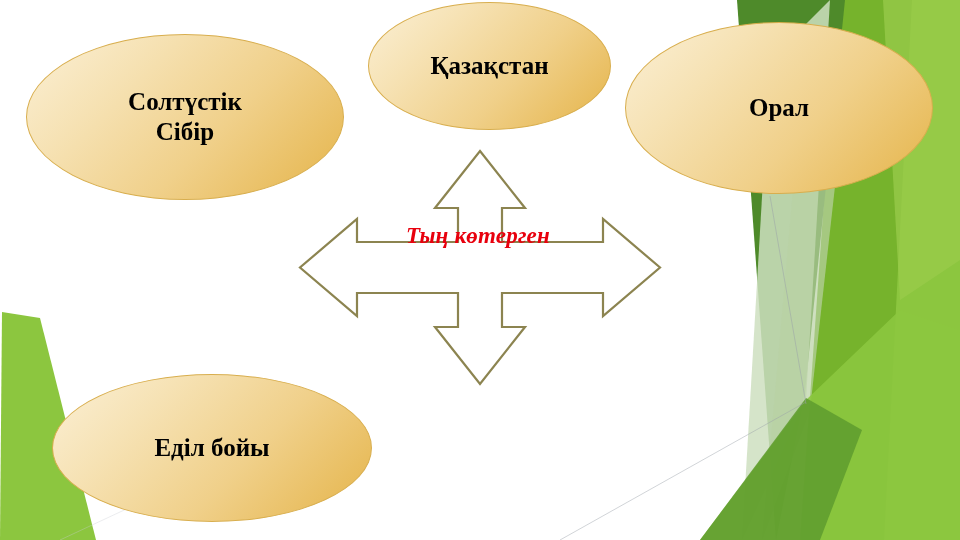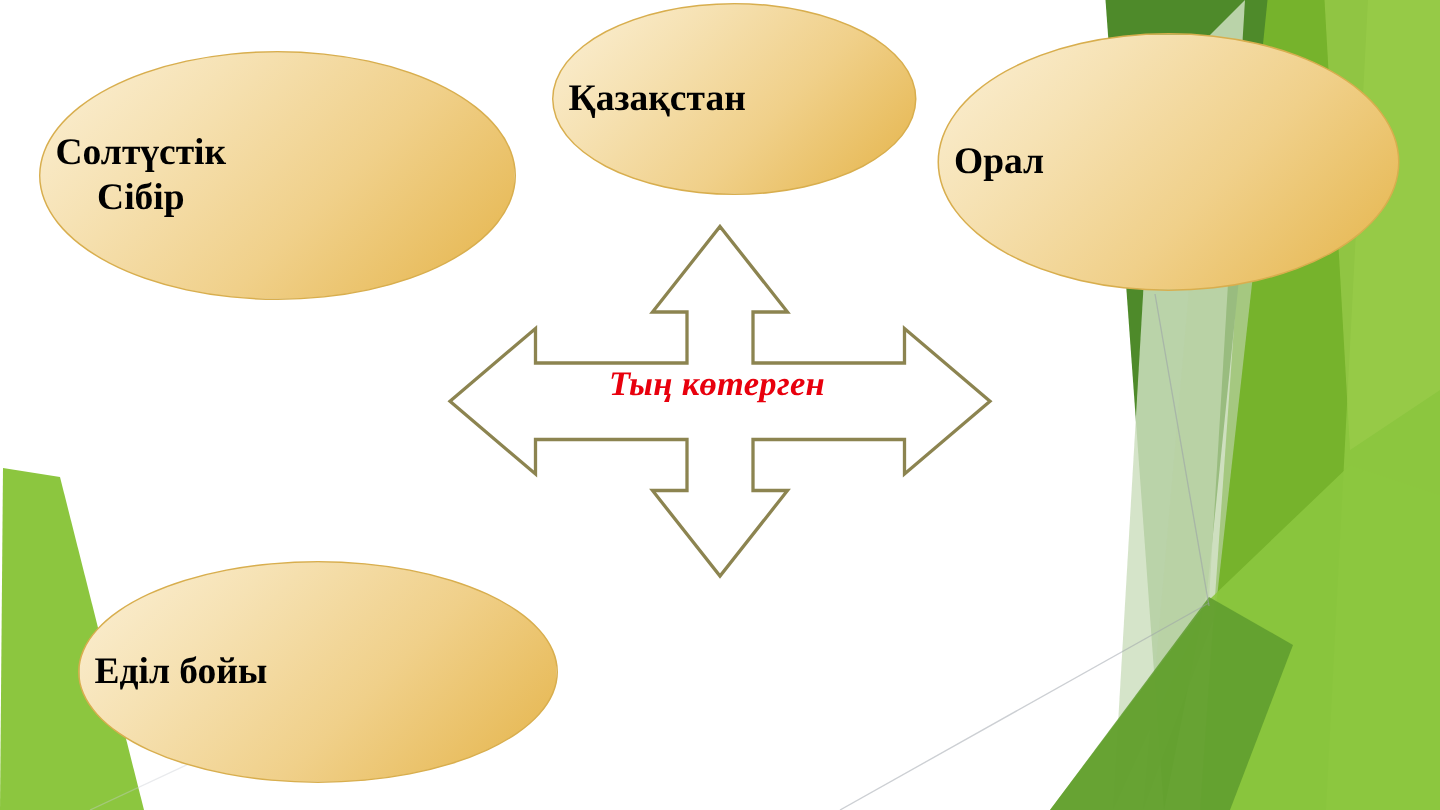--- a/index.html
+++ b/index.html
@@ -42,37 +42,37 @@
     top: 222px;
     width: 252px;
     text-align: center;
     font-size: 23px;
     font-weight: bold;
     font-style: italic;
     line-height: 1.25;
     color: #E8000D;
     letter-spacing: 0.2px;
   }
-  #center-label .line { display: block; white-space: nowrap; margin-top: 20px; }
+  #center-label .line { display: block; white-space: nowrap; }
 
   
   .node {
     position: absolute;
     border-radius: 50%;
     background: linear-gradient(135deg,
                 #FBF0D6 0%,
                 #F6E2B4 28%,
                 #F0D08A 60%,
                 #E8BC5C 88%,
                 #E0AE41 100%);
     border: 1px solid #D8AE4E;
     box-sizing: border-box;
     display: flex;
     align-items: center;
-    justify-content: flex-start;
+    justify-content: center;
     text-align: center;
     color: #000000;
     font-weight: bold;
     line-height: 1.22;
   }
   .node .label { display: block; padding: 0 10px; }
   .node .label .line { display: block; white-space: nowrap; }
 
   #node-ontustik-sibir { left: 26px;  top: 34px;  width: 318px; height: 166px; font-size: 25px; }
   #node-qazaqstan      { left: 368px; top: 2px;   width: 243px; height: 128px; font-size: 25px; }

